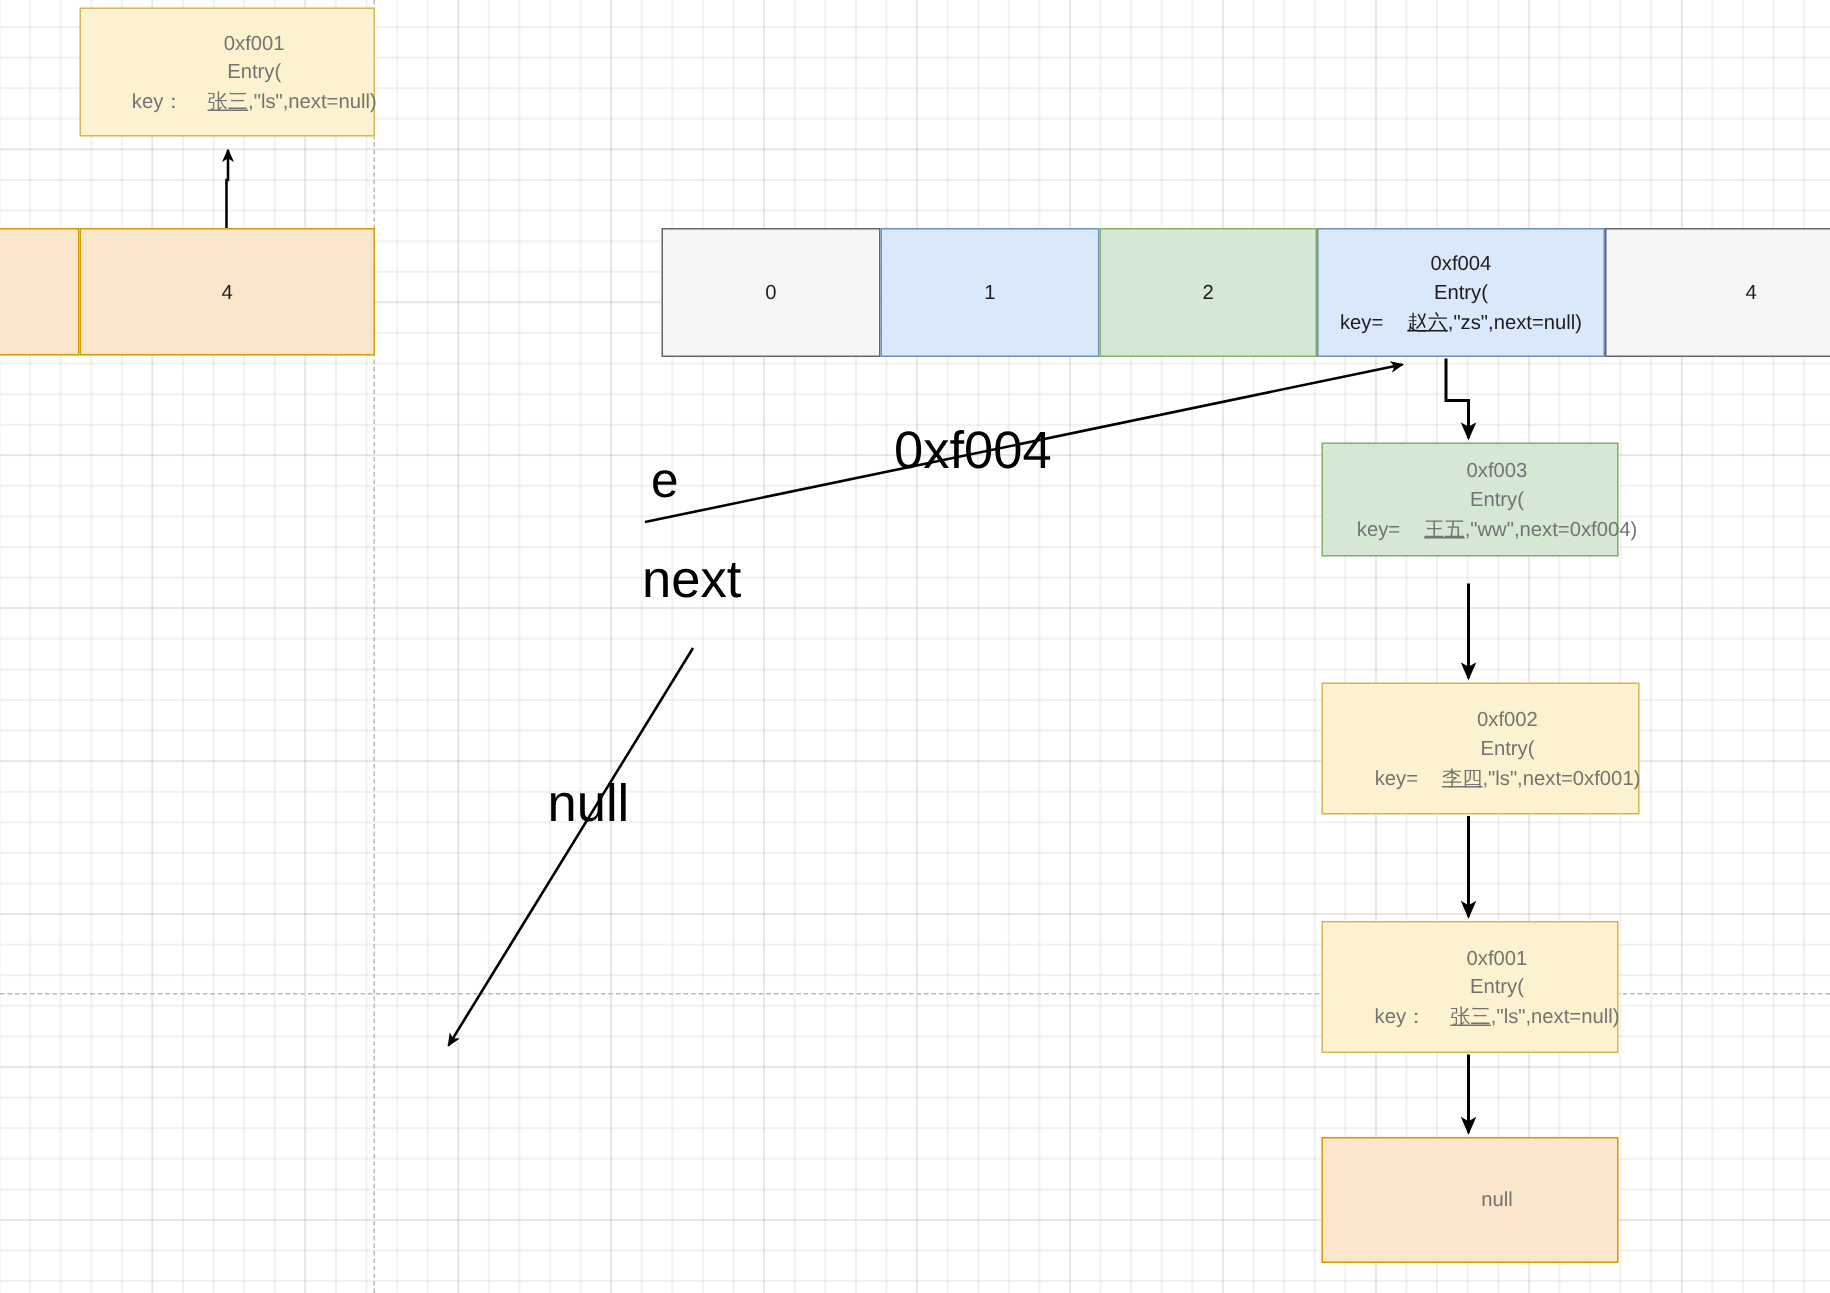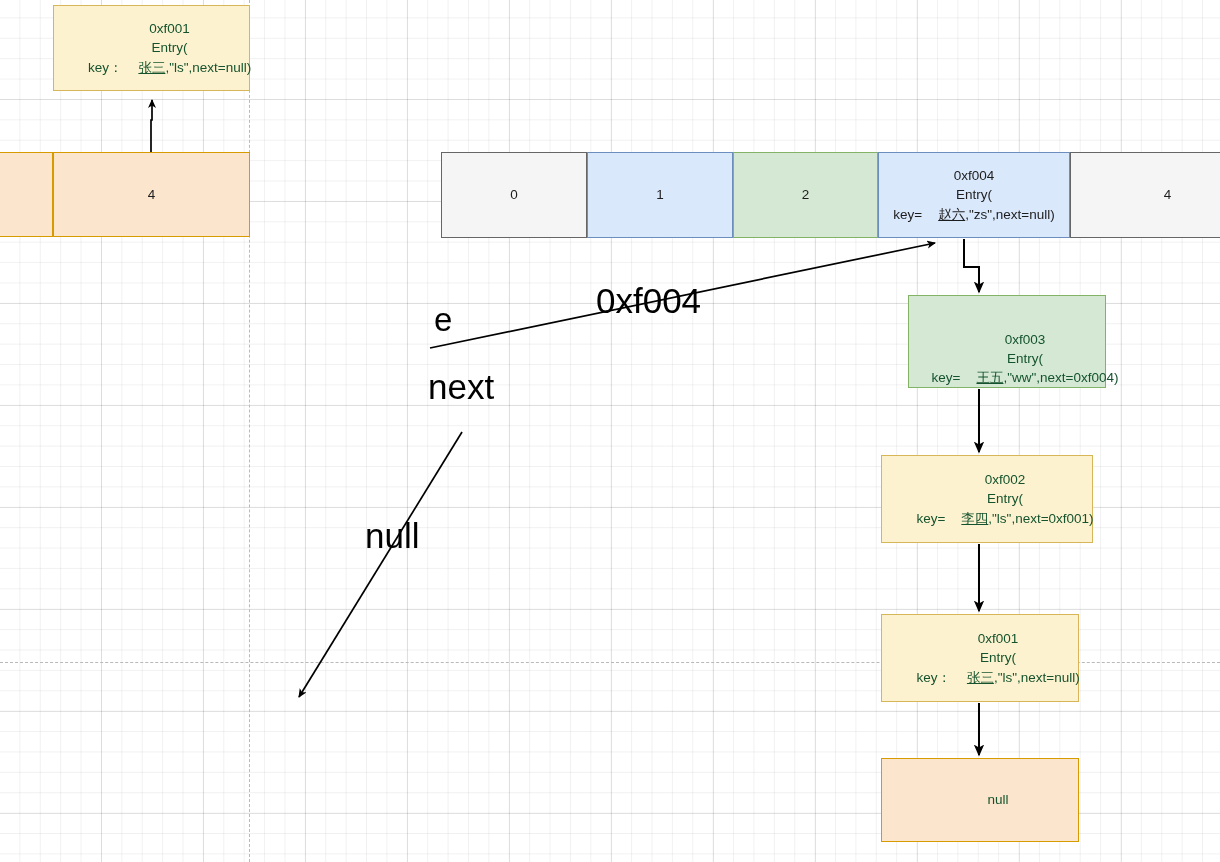--- a/index.html
+++ b/index.html
@@ -45,21 +45,21 @@
   .box {
     position: absolute;
     box-sizing: border-box;
     display: flex;
     flex-direction: column;
     align-items: center;
     justify-content: center;
     text-align: center;
     font-size: 13.5px;
     line-height: 1.42;
-    color: #14532d;
+    color: #737373;
     border-width: 1px;
     border-style: solid;
     padding-left: 36px;
   }
   .box .line { white-space: nowrap; }
   .cell {
     position: absolute;
     box-sizing: border-box;
     display: flex;
     flex-direction: column;
@@ -123,21 +123,21 @@
   </div>
   <div class="cell" style="left:878px; top:152px; width:192px; height:86px; background:#dae8fc; border-color:#6c8ebf;">
     <div class="line">0xf004</div>
     <div class="line">Entry(</div>
     <div class="line"><span>key=</span><span class="u">赵六</span><span>,"zs",next=null)</span></div>
   </div>
   <div class="cell" style="left:1070px; top:152px; width:195px; height:86px; background:#f5f5f5; border-color:#666666;">
     <div class="line">4</div>
   </div>
 
-  <div class="box" style="left:908px; top:295px; width:198px; height:93px; background:#d5e8d4; border-color:#82b366;justify-content:flex-end;">
+  <div class="box" style="left:881px; top:295px; width:198px; height:76px; background:#d5e8d4; border-color:#82b366;">
     <div class="line">0xf003</div>
     <div class="line">Entry(</div>
     <div class="line"><span>key=</span><span class="u">王五</span><span>,"ww",next=0xf004)</span></div>
   </div>
 
   <div class="box" style="left:881px; top:455px; width:212px; height:88px; background:#fdf2d0; border-color:#d6b656;">
     <div class="line">0xf002</div>
     <div class="line">Entry(</div>
     <div class="line"><span>key=</span><span class="u">李四</span><span>,"ls",next=0xf001)</span></div>
   </div>

